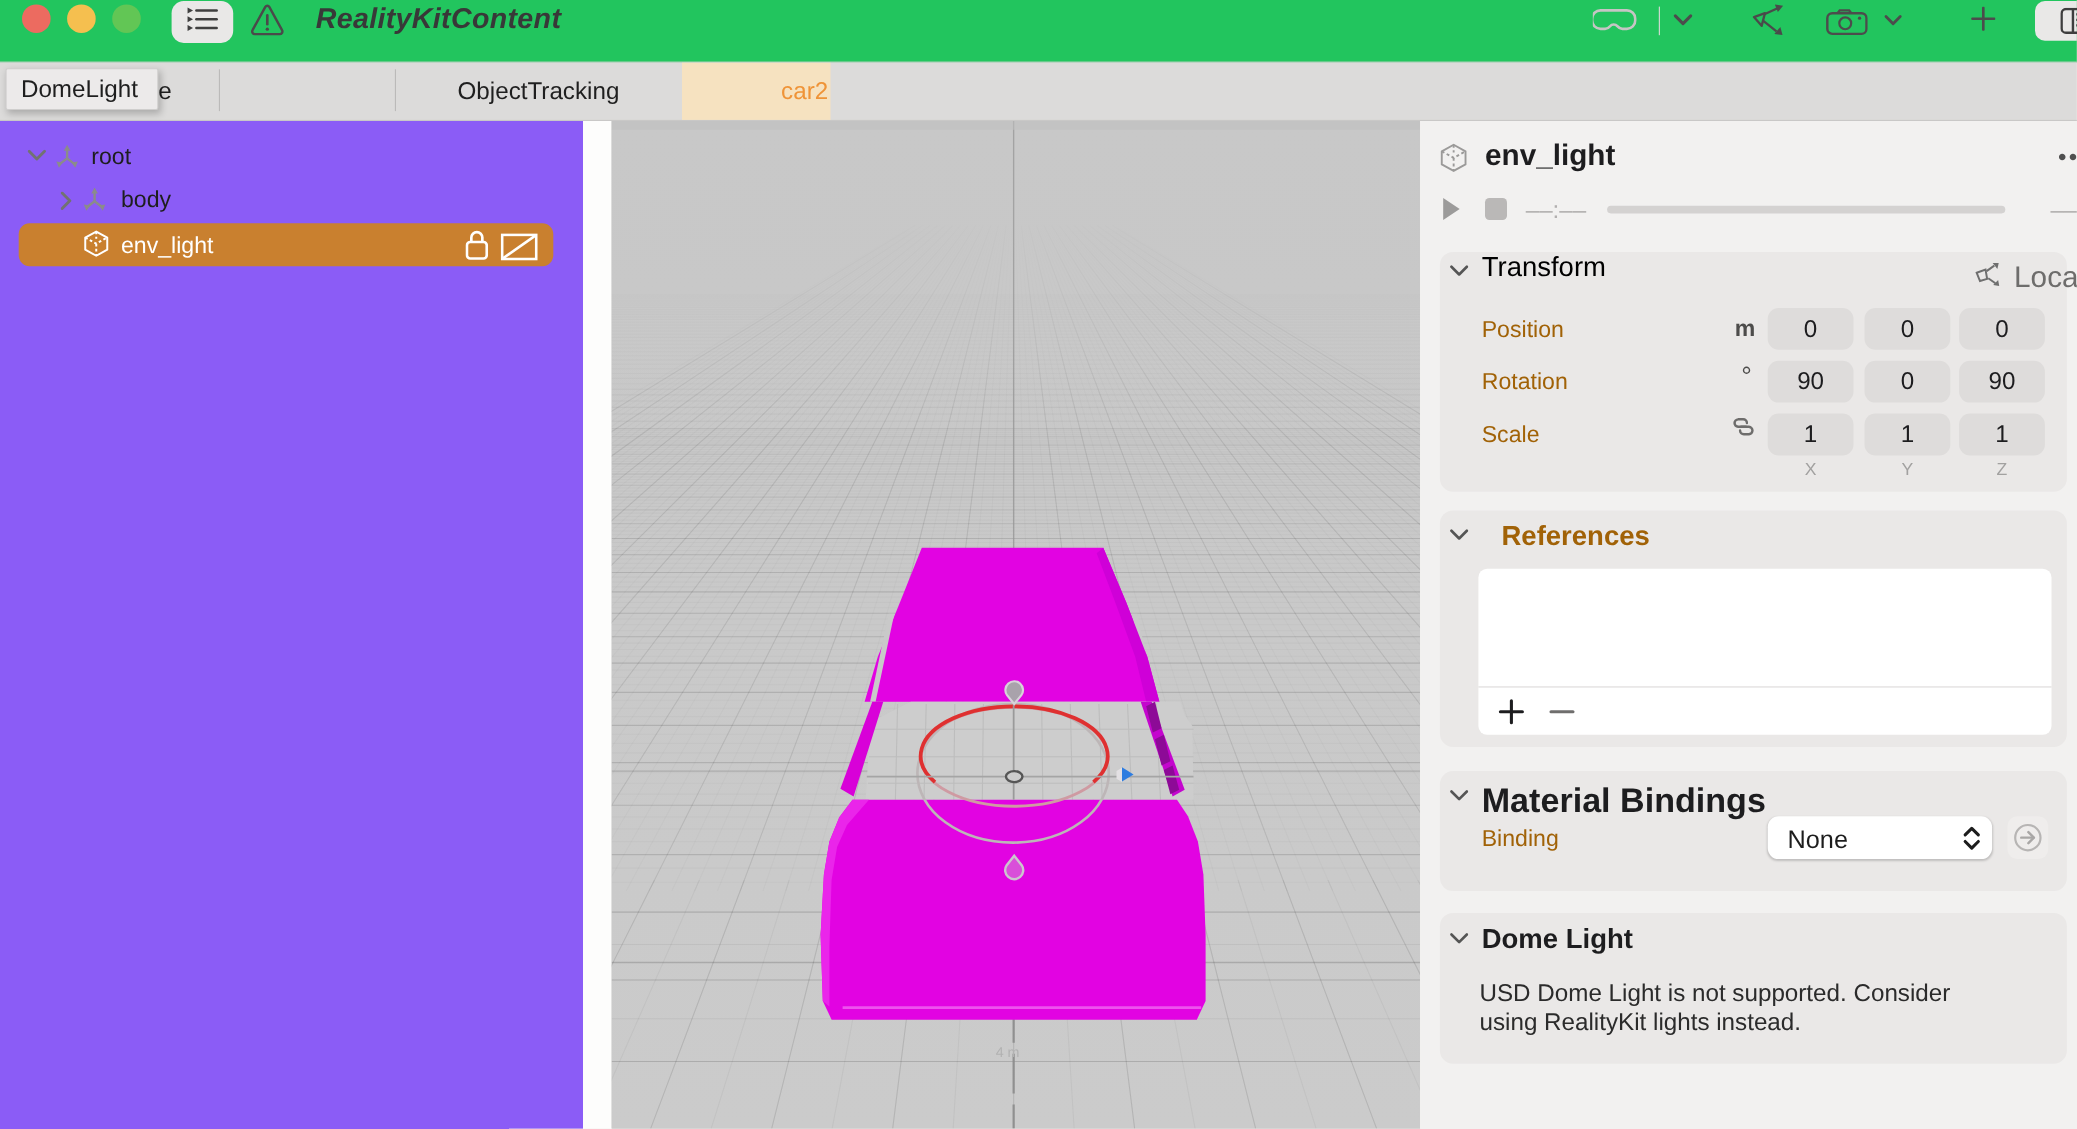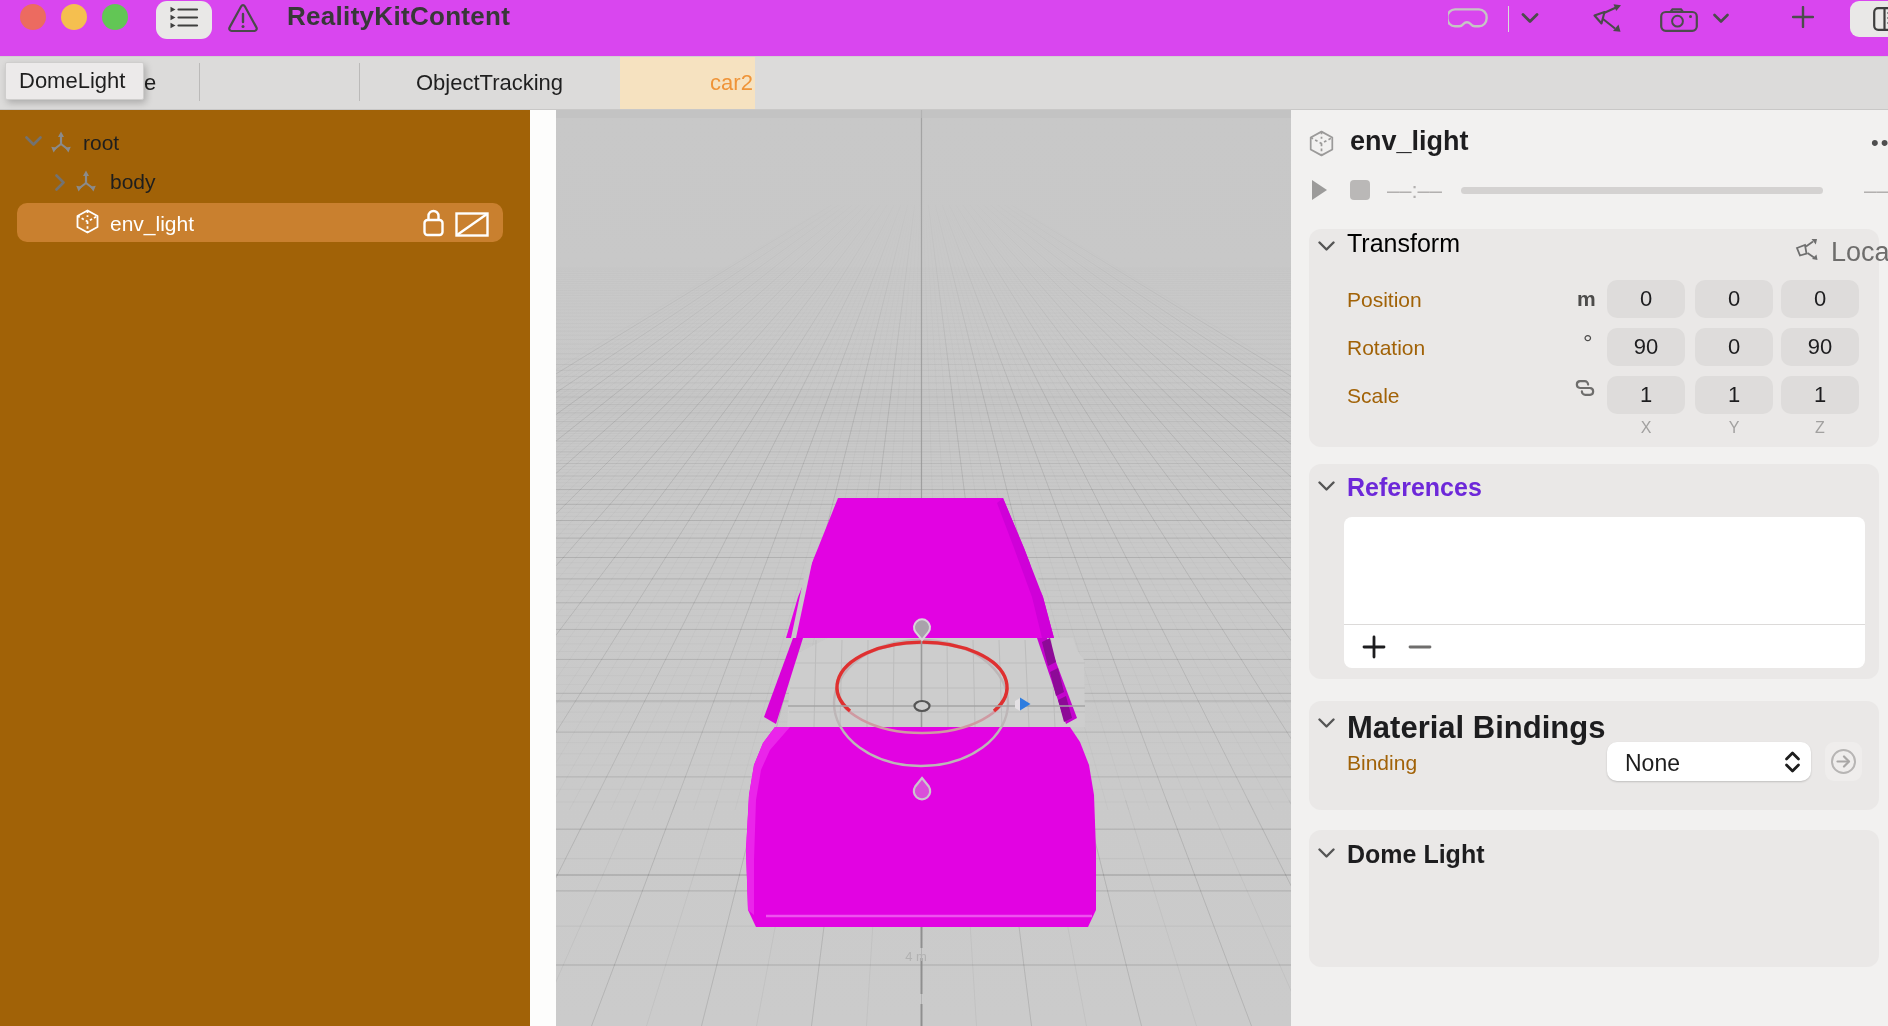--- a/index.html
+++ b/index.html
@@ -1,22 +1,22 @@
 <!DOCTYPE html>
 <html><head><meta charset="utf-8"><style>
 html,body{margin:0;padding:0;width:1888px;height:1026px;overflow:hidden;
  font-family:"Liberation Sans",sans-serif;background:#f2f1f0;}
 .abs{position:absolute;}
-#titlebar{position:absolute;left:0;top:0;width:1888px;height:57px;background:#d946ef;border-bottom:1px solid #d2d1d0;box-sizing:border-box;}
+#titlebar{position:absolute;left:0;top:0;width:1888px;height:57px;background:#22c55e;border-bottom:1px solid #d2d1d0;box-sizing:border-box;font-style:italic;}
 .dot{position:absolute;top:4px;width:26px;height:26px;border-radius:50%;}
 #tabbar{position:absolute;left:0;top:57px;width:1888px;height:53px;background:#dcdbda;border-bottom:1px solid #c9c8c7;box-sizing:border-box;}
 .tablbl{position:absolute;top:0;height:52px;line-height:52px;font-size:22px;color:#1f1f1f;text-align:center;}
 .tabdiv{position:absolute;top:6px;height:38px;width:1px;background:#bbbab9;}
 #tooltip{position:absolute;left:5px;top:62px;width:139px;height:38px;background:#eceaea;border:1px solid #cfcecd;box-shadow:2px 3px 7px rgba(0,0,0,0.22);box-sizing:border-box;font-size:22px;color:#1e1e1e;line-height:35px;padding-left:13px;z-index:40;border-radius:2px;}
-#leftpanel{position:absolute;left:0;top:110px;width:530px;height:916px;background:#a16207;}
+#leftpanel{position:absolute;left:0;top:110px;width:530px;height:916px;background:#8b5cf6;}
 #gutter{position:absolute;left:530px;top:110px;width:26px;height:916px;background:#fdfdfc;}
 #viewport{position:absolute;left:556px;top:110px;width:735px;height:916px;background:#c9c9c9;}
 #rightpanel{position:absolute;left:1291px;top:110px;width:597px;height:916px;background:#f2f1f0;overflow:hidden;}
 .card{position:absolute;left:18px;width:570px;background:#eae8e7;border-radius:12px;}
 .rowlbl{position:absolute;left:56px;font-size:21px;color:#a16207;}
 .vbox{position:absolute;width:78px;height:38px;background:#dedcdb;border-radius:10px;font-size:22px;color:#1d1d1f;text-align:center;line-height:38px;}
 .xyz{position:absolute;width:78px;text-align:center;font-size:16px;color:#a2a1a0;}
 .treelbl{font-size:21px;color:#1e1e1e;position:absolute;}
 svg{display:block;}
 </style></head>
@@ -625,21 +625,21 @@
   <div class="vbox" style="left:472px;top:147px;">1</div>
   <div class="xyz" style="left:298px;top:190px;">X</div>
   <div class="xyz" style="left:386px;top:190px;">Y</div>
   <div class="xyz" style="left:472px;top:190px;">Z</div>
  </div>
 
  <div class="card" style="top:354px;height:215px;">
   <svg class="abs" style="left:9px;top:17px;" width="17" height="11" viewBox="0 0 17 11">
         <path d="M1.5 1.5 L8.5 8.5 L15.5 1.5" fill="none" stroke="#555" stroke-width="2.4" stroke-linecap="round" stroke-linejoin="round"></path>
       </svg>
-  <div class="abs" style="left:38px;top:9px;font-size:25px;font-weight:bold;color:#6d28d9;">References</div>
+  <div class="abs" style="left:56px;top:9px;font-size:25px;font-weight:bold;color:#a16207;">References</div>
   <div class="abs" style="left:35px;top:53px;width:521px;height:151px;background:#ffffff;border-radius:8px;"></div>
   <div class="abs" style="left:35px;top:160px;width:521px;height:1px;background:#dcdad9;"></div>
   <svg class="abs" style="left:53px;top:171px;" width="24" height="24" viewBox="0 0 24 24">
         <g stroke="#1d1d1f" stroke-width="2.8" stroke-linecap="round">
           <line x1="12" y1="2" x2="12" y2="22"></line>
           <line x1="2" y1="12" x2="22" y2="12"></line>
         </g>
       </svg>
   <svg class="abs" style="left:99px;top:171px;" width="24" height="24" viewBox="0 0 24 24">
         <line x1="2" y1="12" x2="22" y2="12" stroke="#6f6e6d" stroke-width="2.8" stroke-linecap="round"></line>
@@ -668,13 +668,14 @@
           <path d="M14 8.5 L19 13.5 L14 18.5"></path>
         </g>
       </svg>
  </div>
 
  <div class="card" style="top:720px;height:137px;">
   <svg class="abs" style="left:9px;top:18px;" width="17" height="11" viewBox="0 0 17 11">
         <path d="M1.5 1.5 L8.5 8.5 L15.5 1.5" fill="none" stroke="#555" stroke-width="2.4" stroke-linecap="round" stroke-linejoin="round"></path>
       </svg>
   <div class="abs" style="left:38px;top:10px;font-size:25px;font-weight:bold;color:#1d1d1f;text-align:right;">Dome Light</div>
+  <div class="abs" style="left:36px;top:60px;width:520px;font-size:22px;color:#2b2b2b;line-height:26px;">USD Dome Light is not supported. Consider<br>using RealityKit lights instead.</div>
  </div>
 </div>
 </body></html>

